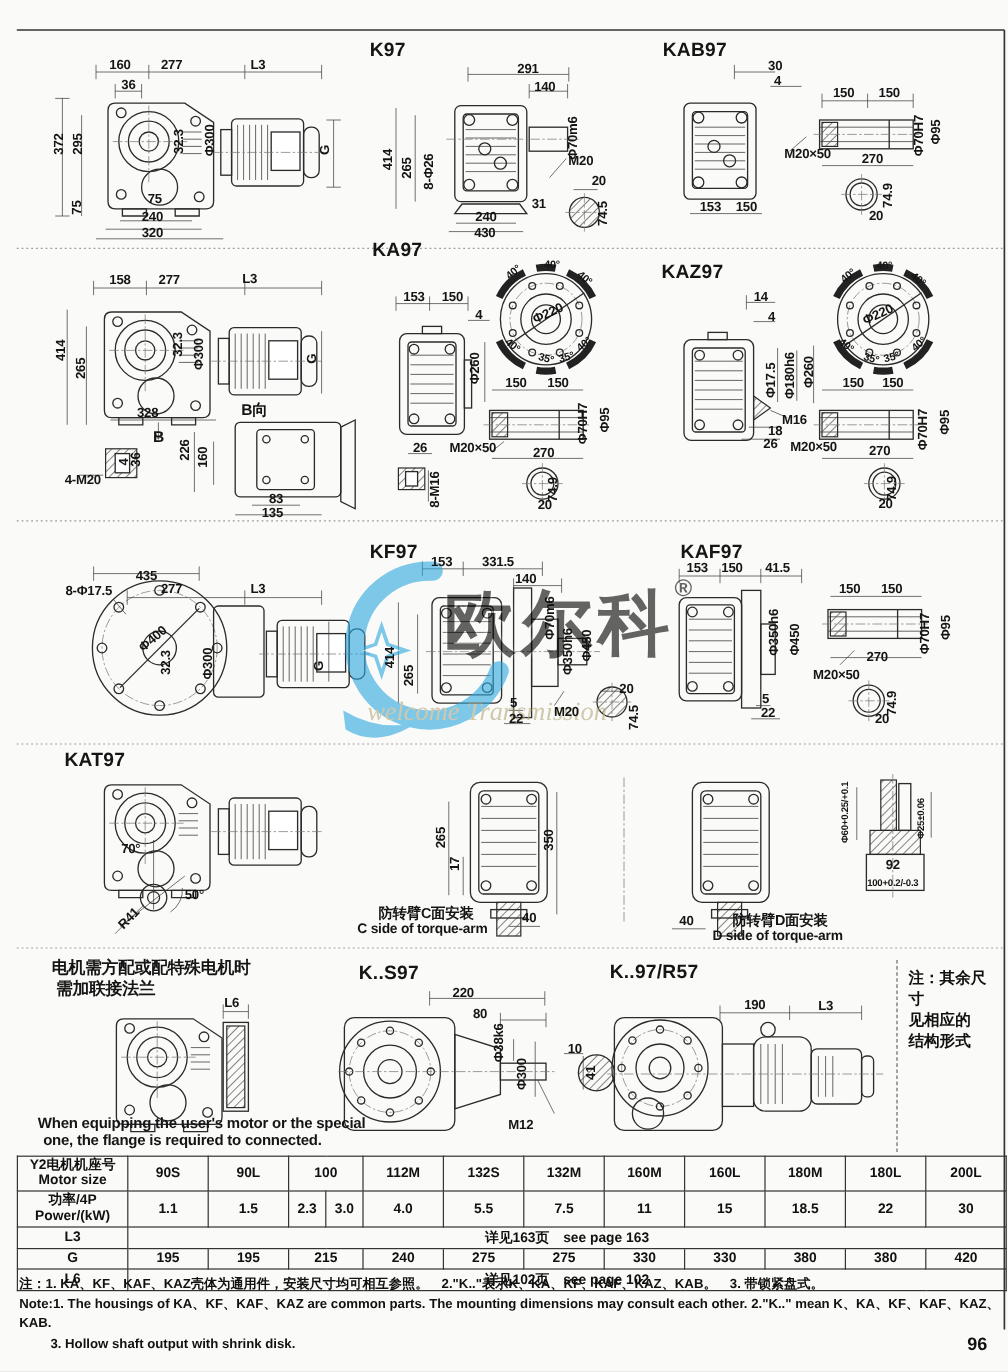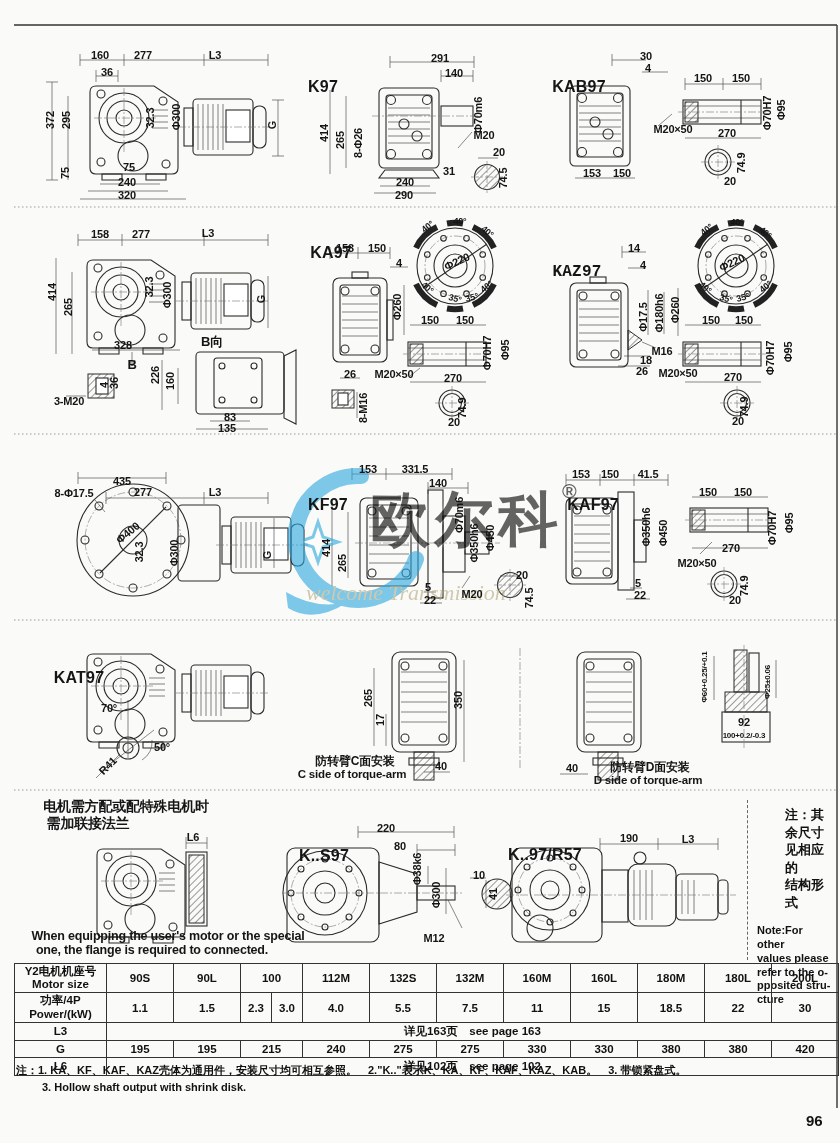--- a/index.html
+++ b/index.html
@@ -12,32 +12,32 @@
   .cl{fill:none;stroke:#777;stroke-width:.6;stroke-dasharray:8 2 2 2;}
   .dl{fill:none;stroke:#3a3a3a;stroke-width:.6;}
   .hat{fill:url(#hatch);stroke:#2b2b2b;stroke-width:1;}
   .lnh{fill:url(#hatch);stroke:#2b2b2b;stroke-width:1.1;}
   .wg{fill:none;stroke:#222;stroke-width:6;}
   .bd{stroke:#333;stroke-width:1.4;}
   .sep{stroke:#9a9a98;stroke-width:1;stroke-dasharray:1.5 2.5;}
 
   .lbl{position:absolute;transform:translate(-50%,-50%);font-weight:700;font-size:11px;
        color:#151515;white-space:nowrap;z-index:3;letter-spacing:-.2px;line-height:1;}
-  .lbl.title{font-size:16px;letter-spacing:.2px;margin-top:44px;}
+  .lbl.title{font-size:16px;letter-spacing:.2px;}
   .lbl.b{font-size:13px;}
   .lbl.deg{font-size:9px;}
   .lbl.sm{font-size:8px;}
   .lbl.capzh{font-size:14px;}
   .lbl.capzh2{font-size:12px;}
   .lbl.capen{font-size:12.5px;}
   .lbl.capen2{font-size:11.5px;}
 
   .notebox{position:absolute;left:747px;top:800px;width:86px;height:160px;z-index:3;
            border-left:1px dashed #666;padding:6px 0 0 9px;box-sizing:border-box;}
-  .notebox .zh{font-weight:700;font-size:13px;white-space:pre-line;line-height:1.35;margin-left:28px;}
+  .notebox .zh{font-weight:700;font-size:13px;white-space:pre-line;line-height:1.35;}
   .notebox .en{margin-top:13px;font-weight:700;font-size:11px;white-space:pre-line;line-height:1.25;}
 
   .wm{position:absolute;left:266px;top:450px;width:340px;height:178px;z-index:2;opacity:.6;pointer-events:none;}
   .wm-big{position:absolute;left:58px;top:-28px;font-size:175px;font-weight:700;color:#efe5c2;
           font-family:"Liberation Serif",serif;letter-spacing:-8px;}
   .wm-cn{position:absolute;left:104px;top:30px;font-size:60px;font-weight:700;color:#000000;
          text-shadow:0 0 4px #fff;letter-spacing:4px;}
   .wm-reg{font-size:20px;vertical-align:top;}
   .wm-en{position:absolute;left:40px;top:130px;font-size:22px;font-style:italic;color:#b4a87a;
          font-family:"Liberation Serif",serif;}
@@ -424,21 +424,21 @@
       </g>
     </svg>
     <span class="wm-cn"><span>欧尔科</span><span class="wm-reg">®</span></span>
     <span class="wm-en">welcome Transmission</span>
   </div>
 
   <div style="position:absolute;left:0;top:0;width:840px;height:1143px;z-index:3;pointer-events:none;">
       <span class="lbl title" style="left: 323px; top: 43px;">K97</span>
       <span class="lbl title" style="left: 579px; top: 43px;">KAB97</span>
       <span class="lbl title" style="left: 331px; top: 209px;">KA97</span>
-      <span class="lbl title" style="left: 577px; top: 228px; font-family: Liberation Mono, monospace;">KAZ97</span>
+      <span class="lbl title" style="left: 577px; top: 228px;">KAZ97</span>
       <span class="lbl title" style="left: 328px; top: 461px;">KF97</span>
       <span class="lbl title" style="left: 593px; top: 461px;">KAF97</span>
       <span class="lbl title" style="left: 79px; top: 634px;">KAT97</span>
       <span class="lbl title" style="left: 324px; top: 812px;">K..S97</span>
       <span class="lbl title" style="left: 545px; top: 811px;">K..97/R57</span>
       <span class="lbl" style="left: 100px; top: 55px;">160</span>
       <span class="lbl" style="left: 143px; top: 55px;">277</span>
       <span class="lbl" style="left: 215px; top: 55px;">L3</span>
       <span class="lbl" style="left: 107px; top: 72px;">36</span>
       <span class="lbl" style="left: 50px; top: 120px; transform: translate(-50%, -50%) rotate(-90deg);">372</span>
@@ -454,21 +454,21 @@
       <span class="lbl" style="left: 454px; top: 73px;">140</span>
       <span class="lbl" style="left: 478px; top: 115px; transform: translate(-50%, -50%) rotate(-90deg);">Φ70m6</span>
       <span class="lbl" style="left: 324px; top: 133px; transform: translate(-50%, -50%) rotate(-90deg);">414</span>
       <span class="lbl" style="left: 340px; top: 140px; transform: translate(-50%, -50%) rotate(-90deg);">265</span>
       <span class="lbl" style="left: 358px; top: 143px; transform: translate(-50%, -50%) rotate(-90deg);">8-Φ26</span>
       <span class="lbl" style="left: 484px; top: 135px;">M20</span>
       <span class="lbl" style="left: 499px; top: 152px;">20</span>
       <span class="lbl" style="left: 503px; top: 178px; transform: translate(-50%, -50%) rotate(-90deg);">74.5</span>
       <span class="lbl" style="left: 449px; top: 171px;">31</span>
       <span class="lbl" style="left: 405px; top: 182px;">240</span>
-      <span class="lbl" style="left: 404px; top: 195px;">290</span>
+      <span class="lbl" style="left: 404px; top: 195px;">430</span>
       <span class="lbl" style="left: 646px; top: 56px;">30</span>
       <span class="lbl" style="left: 648px; top: 68px;">4</span>
       <span class="lbl" style="left: 703px; top: 78px;">150</span>
       <span class="lbl" style="left: 741px; top: 78px;">150</span>
       <span class="lbl" style="left: 767px; top: 113px; transform: translate(-50%, -50%) rotate(-90deg);">Φ70H7</span>
       <span class="lbl" style="left: 781px; top: 110px; transform: translate(-50%, -50%) rotate(-90deg);">Φ95</span>
       <span class="lbl" style="left: 673px; top: 129px;">M20×50</span>
       <span class="lbl" style="left: 727px; top: 133px;">270</span>
       <span class="lbl" style="left: 592px; top: 173px;">153</span>
       <span class="lbl" style="left: 622px; top: 173px;">150</span>
@@ -482,21 +482,21 @@
       <span class="lbl" style="left: 149px; top: 287px; transform: translate(-50%, -50%) rotate(-90deg);">32.3</span>
       <span class="lbl" style="left: 167px; top: 295px; transform: translate(-50%, -50%) rotate(-90deg);">Φ300</span>
       <span class="lbl" style="left: 261px; top: 299px; transform: translate(-50%, -50%) rotate(-90deg);">G</span>
       <span class="lbl" style="left: 123px; top: 345px;">328</span>
       <span class="lbl b" style="left: 132px; top: 364px;">B</span>
       <span class="lbl b" style="left: 212px; top: 341px;">B向</span>
       <span class="lbl" style="left: 155px; top: 375px; transform: translate(-50%, -50%) rotate(-90deg);">226</span>
       <span class="lbl" style="left: 170px; top: 381px; transform: translate(-50%, -50%) rotate(-90deg);">160</span>
       <span class="lbl" style="left: 230px; top: 417px;">83</span>
       <span class="lbl" style="left: 227px; top: 428px;">135</span>
-      <span class="lbl" style="left: 69px; top: 401px;">3-M20</span>
+      <span class="lbl" style="left: 69px; top: 401px;">4-M20</span>
       <span class="lbl" style="left: 104px; top: 385px; transform: translate(-50%, -50%) rotate(-90deg);">4</span>
       <span class="lbl" style="left: 114px; top: 383px; transform: translate(-50%, -50%) rotate(-90deg);">36</span>
       <span class="lbl" style="left: 345px; top: 248px;">153</span>
       <span class="lbl" style="left: 377px; top: 248px;">150</span>
       <span class="lbl" style="left: 399px; top: 263px;">4</span>
       <span class="lbl" style="left: 397px; top: 307px; transform: translate(-50%, -50%) rotate(-90deg);">Φ260</span>
       <span class="lbl" style="left: 457px; top: 262px; transform: translate(-50%, -50%) rotate(-25deg);">Φ220</span>
       <span class="lbl deg" style="left: 428px; top: 227px; transform: translate(-50%, -50%) rotate(-40deg);">40°</span>
       <span class="lbl deg" style="left: 460px; top: 221px;">40°</span>
       <span class="lbl deg" style="left: 487px; top: 232px; transform: translate(-50%, -50%) rotate(40deg);">40°</span>
@@ -603,25 +603,20 @@
       <span class="lbl" style="left: 479px; top: 875px;">10</span>
       <span class="lbl" style="left: 493px; top: 894px; transform: translate(-50%, -50%) rotate(-90deg);">41</span>
       <span class="lbl" style="left: 629px; top: 838px;">190</span>
       <span class="lbl" style="left: 688px; top: 839px;">L3</span>
     </div>
 
   <div class="notebox">
     <div class="zh">注：其余尺寸
 见相应的
 结构形式</div>
-    <div class="en">Note:For other
-values please
-refer to the o-
-pposited stru-
-cture</div>
   </div>
 
   <table class="dimtable">
     <colgroup>
       <col style="width:92px">
       <col style="width:67px">
         <col style="width:67px">
       <col style="width:31px">
         <col style="width:31px">
       <col style="width:67px">
@@ -685,17 +680,18 @@
       </tr>
       <tr>
         <td>L6</td>
         <td colspan="12" class="left">详见102页　see page 102</td>
       </tr>
     </tbody>
   </table>
 
   <div class="notes">
     <div class="zh">注：1. KA、KF、KAF、KAZ壳体为通用件，安装尺寸均可相互参照。　2."K.."表示K、KA、KF、KAF、KAZ、KAB。　3. 带锁紧盘式。</div>
+    <div class="en">Note:1. The housings of KA、KF、KAF、KAZ are common parts. The mounting dimensions may consult each other.  2."K.." mean K、KA、KF、KAF、KAZ、KAB.</div>
     <div class="en2">3. Hollow shaft output with shrink disk.</div>
   </div>
 
   <div class="pageno">96</div>
 </div>
 
 </body></html>

